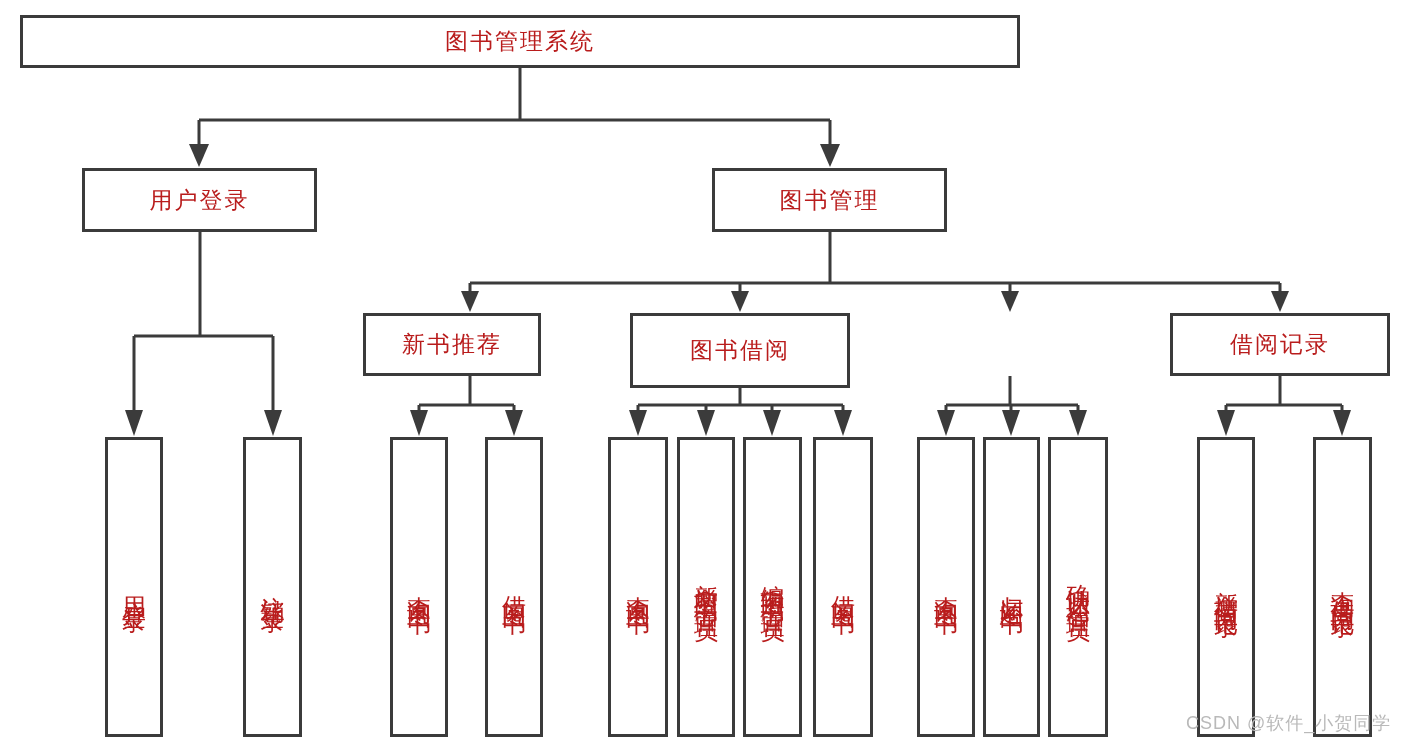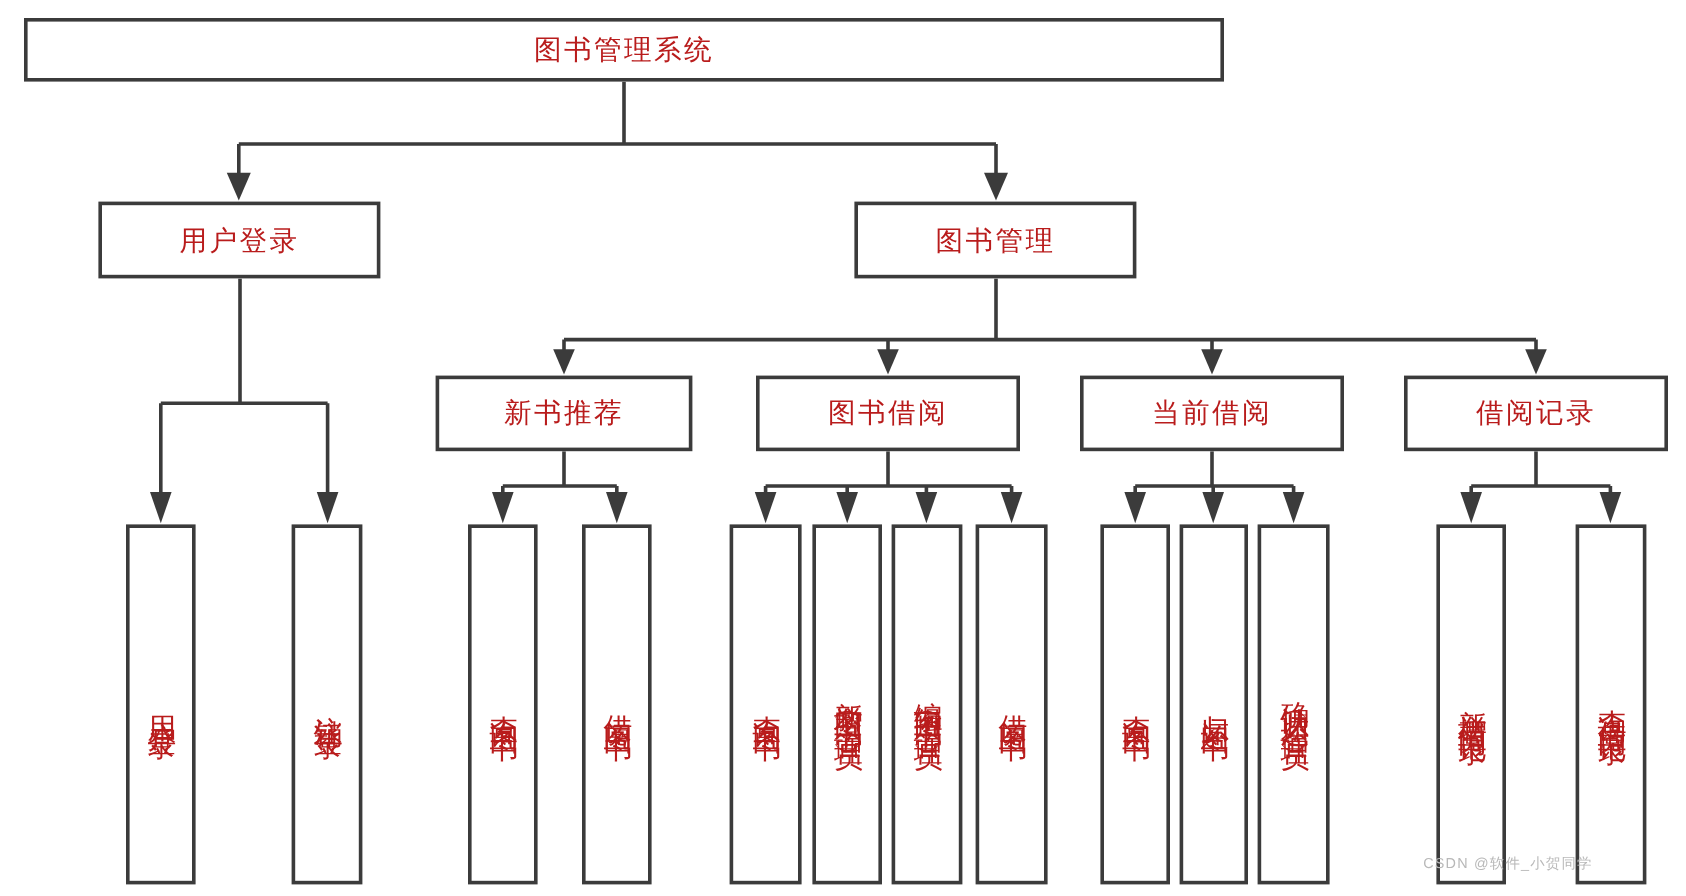--- a/index.html
+++ b/index.html
@@ -38,21 +38,21 @@
   }
   .box.v span {
     font-size: 24px;
     letter-spacing: 5px;
     line-height: 1;
   }
   .watermark {
     position: absolute;
     left: 1186px;
     top: 711px;
-    font-size: 12px;
+    font-size: 18px;
     color: #b9b9b9;
     letter-spacing: 1px;
     white-space: nowrap;
   }
 </style>
 </head>
 <body>
 
 <div id="canvas">
 
@@ -93,28 +93,25 @@
     <span>图书管理系统</span>
   </div>
 
   <div class="box h" style="left:82px; top:168px; width:235px; height:64px;">
     <span>用户登录</span>
   </div>
   <div class="box h" style="left:712px; top:168px; width:235px; height:64px;text-align:right;">
     <span>图书管理</span>
   </div>
 
-  <div class="box h" style="left:363px; top:313px; width:214px; height:63px;">
+  <div class="box h" style="left:363px; top:313px; width:178px; height:63px;">
     <span>新书推荐</span>
   </div>
-  <div class="box h" style="left:630px; top:313px; width:220px; height:63px;">
+  <div class="box h" style="left:630px; top:313px; width:220px; height:75px;">
     <span>图书借阅</span>
-  </div>
-  <div class="box h" style="left:900px; top:313px; width:220px; height:63px;">
-    <span>当前借阅</span>
   </div>
   <div class="box h" style="left:1170px; top:313px; width:220px; height:63px;">
     <span>借阅记录</span>
   </div>
 
   <div class="box v" style="left:105px; top:437px; width:58px; height:300px;">
     <span>用户登录</span>
   </div>
   <div class="box v" style="left:243px; top:437px; width:59px; height:300px;">
     <span>注销登录</span>

